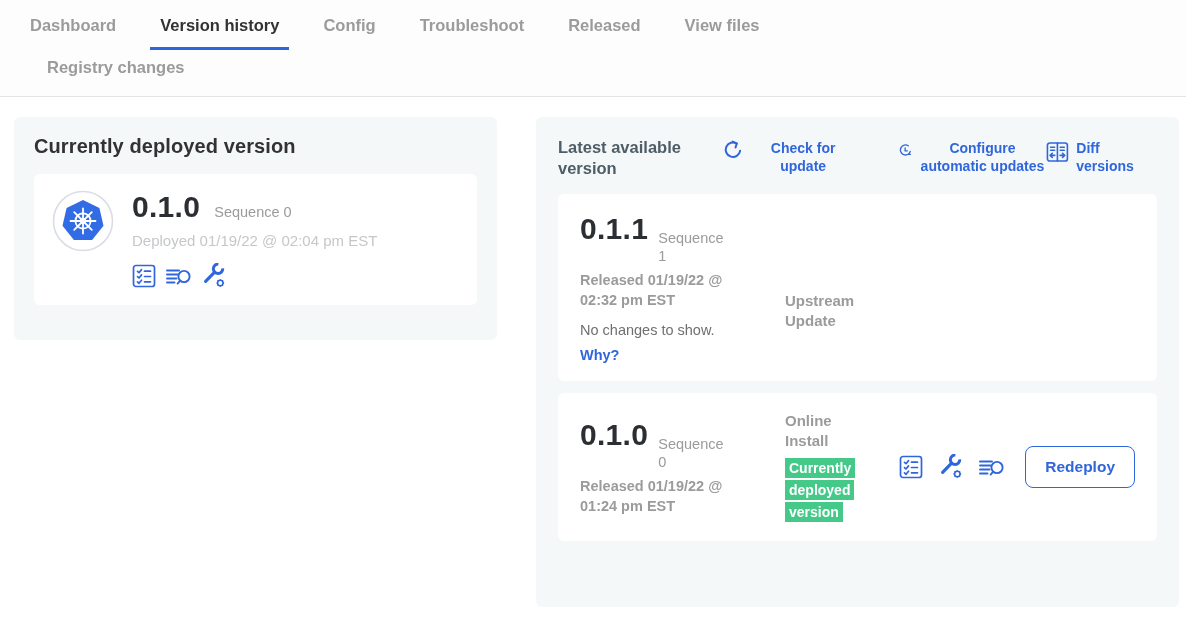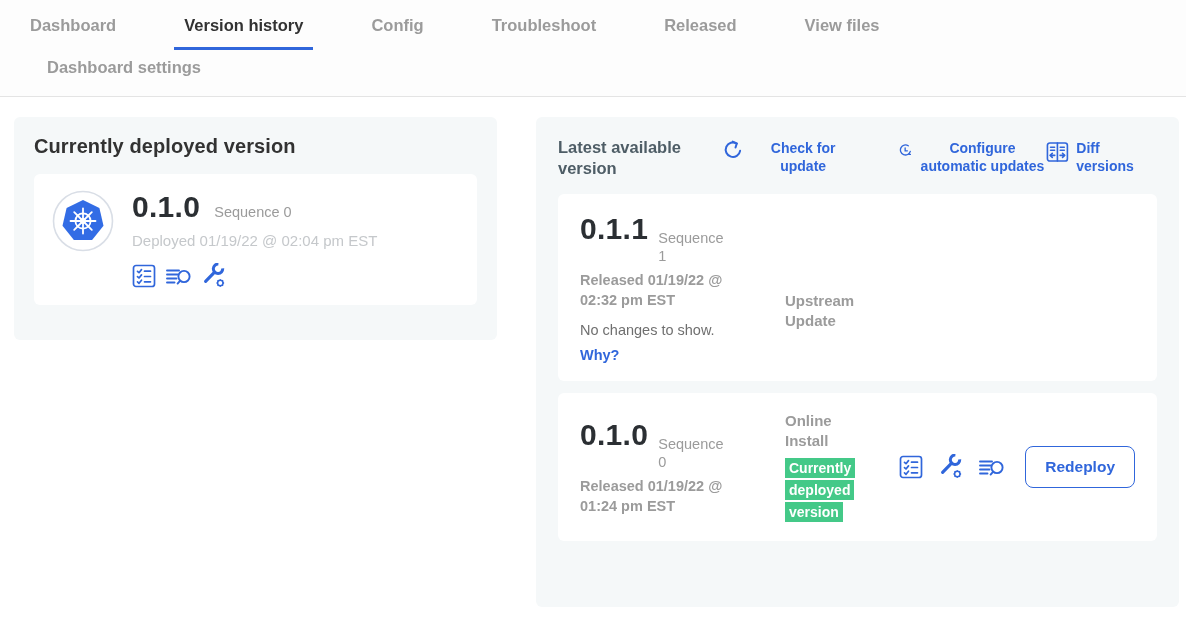--- a/index.html
+++ b/index.html
@@ -1,21 +1,21 @@
 <!DOCTYPE html>
 <html><head>
 <meta charset="utf-8">
 <style>
   * { margin:0; padding:0; box-sizing:border-box; }
   html,body { width:1186px; height:640px; background:#fff;
     font-family:"Liberation Sans","DejaVu Sans",sans-serif; color:#323232; overflow:hidden; }
 
   
   .topnav { position:relative; width:100%; height:97px; background:#fdfdfd; border-bottom:1px solid #e4e4e4; }
-  .tabrow { display:flex; align-items:flex-start; padding:16px 0 0 20px; gap:48px; }
+  .tabrow { display:flex; align-items:flex-start; padding:16px 0 0 20px; gap:24px; }
   .tab { font-size:16.5px; font-weight:600; color:#9b9b9b; padding:0 10px 12px 10px; cursor:pointer; white-space:nowrap; }
   .tab.active { color:#323232; border-bottom:3px solid #3066db; }
   .tabrow2 { padding:8px 0 0 37px; }
 
   
   .card { background:#f5f8f9; border-radius:6px; position:absolute; }
   .left-card  { left:14px;  top:117px; width:483px; height:223px; padding:18px 20px; }
   .right-card { left:536px; top:117px; width:643px; height:490px; padding:20px 22px; }
 
   .white-card { background:#fff; border-radius:6px; }
@@ -144,21 +144,21 @@
 <header class="topnav">
   <nav class="tabrow">
     <span class="tab">Dashboard</span>
     <span class="tab active">Version history</span>
     <span class="tab">Config</span>
     <span class="tab">Troubleshoot</span>
     <span class="tab">Released</span>
     <span class="tab">View files</span>
   </nav>
   <nav class="tabrow tabrow2">
-    <span class="tab">Dashboard settings</span>
+    <span class="tab">Registry changes</span>
   </nav>
 </header>
 
 <section class="card left-card">
   <h2 class="card-title">Currently deployed version</h2>
   <div class="white-card deployed-inner">
     <svg width="62" height="62" viewBox="0 0 62 62">
         <use href="#i-kube"></use>
       </svg>
     <div>

